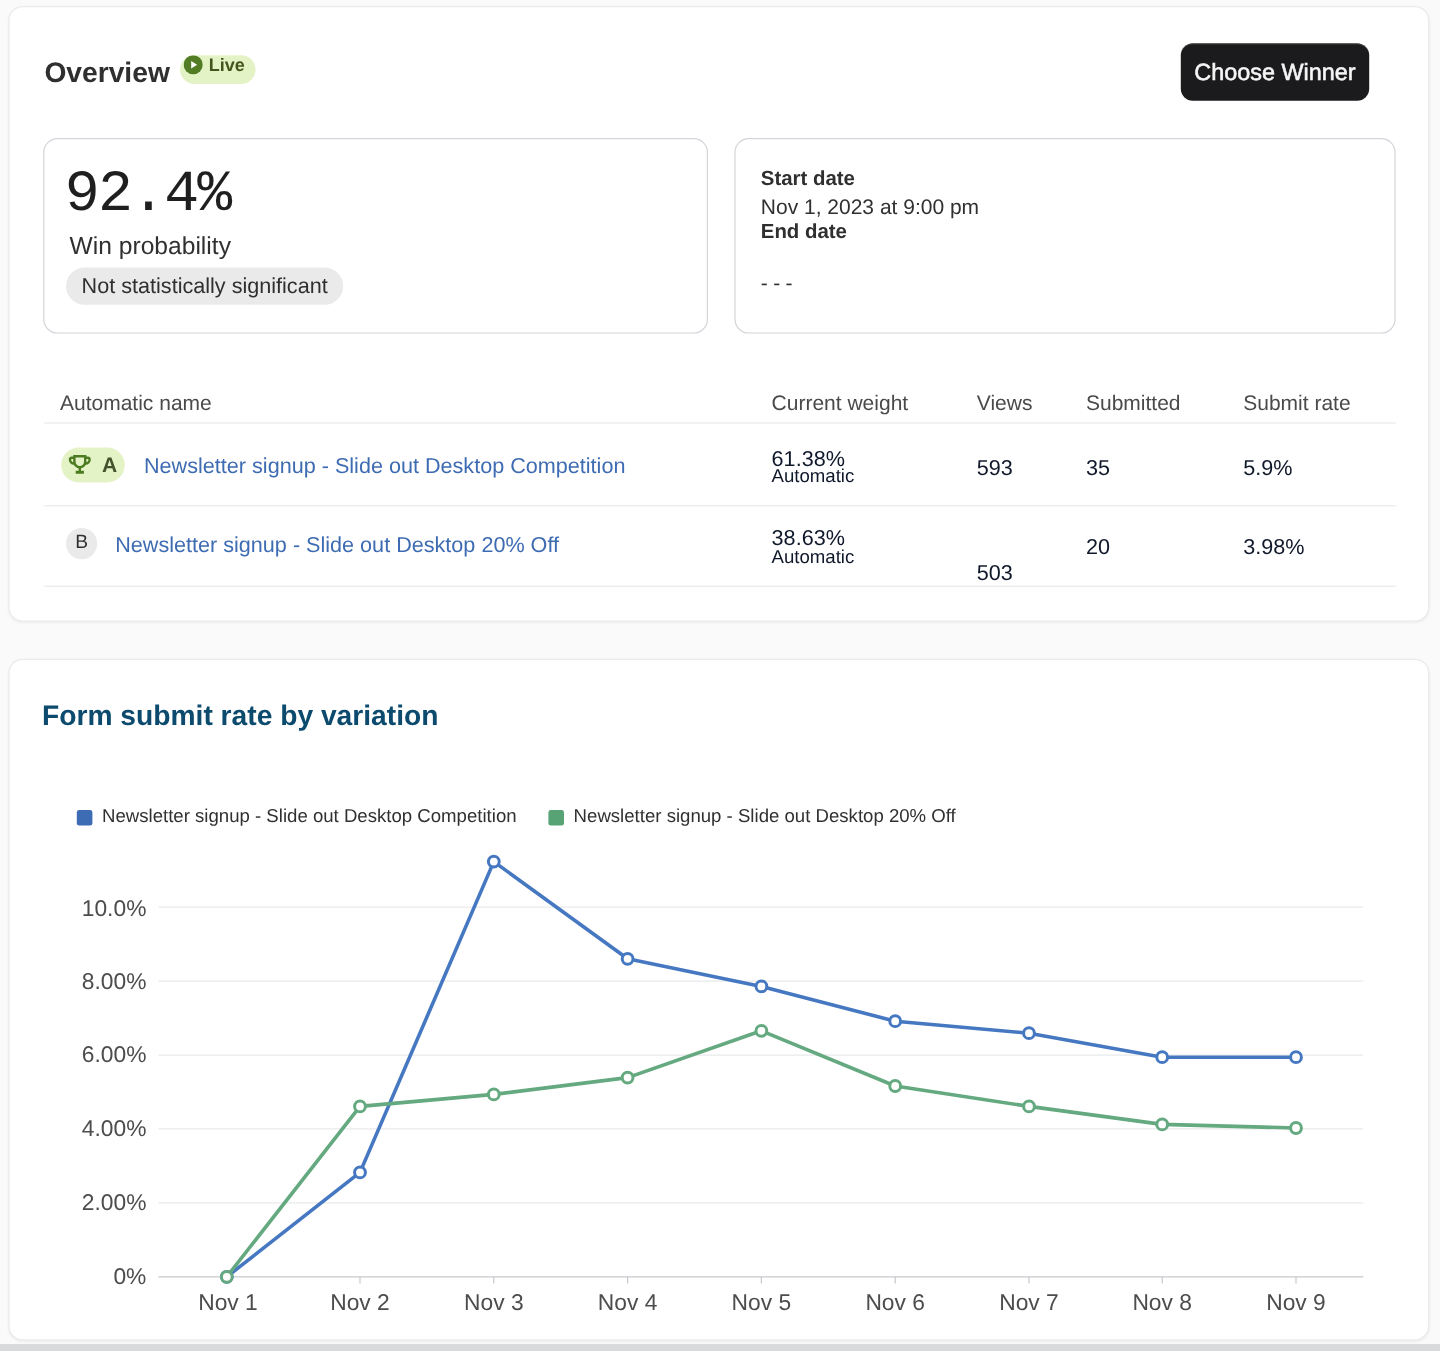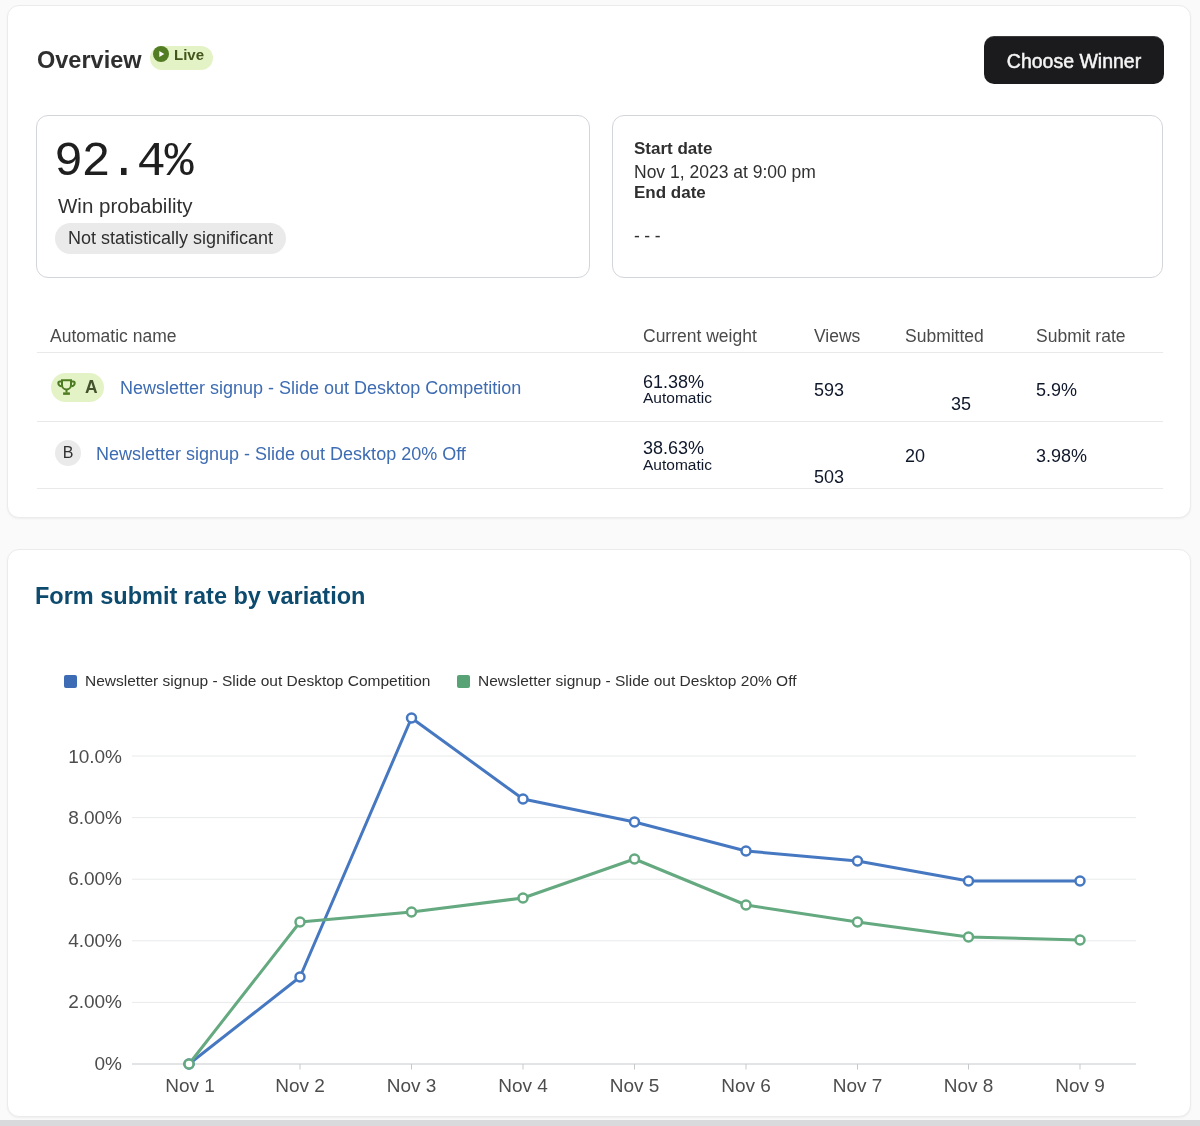--- a/index.html
+++ b/index.html
@@ -22,21 +22,21 @@
 
 
 #title1 { left:37px; top:47px; font-size:23.5px; font-weight:700; color:#2f2f2f; }
 #live {
   left:150px; top:46px; height:24px; border-radius:12px;
   background:#e4f3c6; display:flex; padding:0 9px 0 3px;
 }
 #live svg { display:block; }
 #live span { font-size:15px; font-weight:600; color:#44551b; margin-left:5px; }
 #btn {
-  left:984px; top:36px; width:180px; height:48px; border-radius:10px;
+  left:984px; top:36px; width:157px; height:48px; border-radius:10px;
   background:#1b1b1d; color:#f7f7f7; font-size:19.5px; font-weight:400; -webkit-text-stroke:0.5px #f2f2f2;
   display:flex; align-items:center; justify-content:center; padding-top:3px;
   box-shadow:inset 0 1px 0 rgba(255,255,255,.14);
 }
 
 
 .box { border:1px solid #d2d5d9; border-radius:12px; background:#fff; top:115px; height:163px; }
 #boxL { left:36px; width:554px; }
 #boxR { left:612px; width:551px; }
 #bignum { left:54px; top:135px; font-family:"Liberation Mono", monospace; font-size:48.5px; color:#1f1f1f; letter-spacing:-1.5px; }
@@ -118,21 +118,21 @@
     <path d="M16 5.4h2.1c.9 0 1.6.7 1.6 1.6 0 1.8-1.5 3.3-3.3 3.3"></path>
     <path d="M11.5 13.4v3.2"></path>
     <path d="M8.1 17.6h6.8" stroke-width="2.5"></path>
   </svg>
   <span class="a">A</span>
 </div>
 <div class="abs link" style="left:120px; top:378px;">Newsletter signup - Slide out Desktop Competition</div>
 <div class="abs num" style="left:643px; top:372px;">61.38%</div>
 <div class="abs sub" style="left:643px; top:389px;">Automatic</div>
 <div class="abs num" style="left:814px; top:380px;">593</div>
-<div class="abs num" style="left:951px; top:380px;margin-top:14px;">35</div>
+<div class="abs num" style="left:905px; top:380px;">35</div>
 <div class="abs num" style="left:1036px; top:380px;">5.9%</div>
 
 <div class="abs" id="badgeB">B</div>
 <div class="abs link" style="left:96px; top:444px;">Newsletter signup - Slide out Desktop 20% Off</div>
 <div class="abs num" style="left:643px; top:438px;">38.63%</div>
 <div class="abs sub" style="left:643px; top:456px;">Automatic</div>
 <div class="abs num" style="left:814px; top:446px;margin-top:21px;">503</div>
 <div class="abs num" style="left:905px; top:446px;">20</div>
 <div class="abs num" style="left:1036px; top:446px;">3.98%</div>
 

